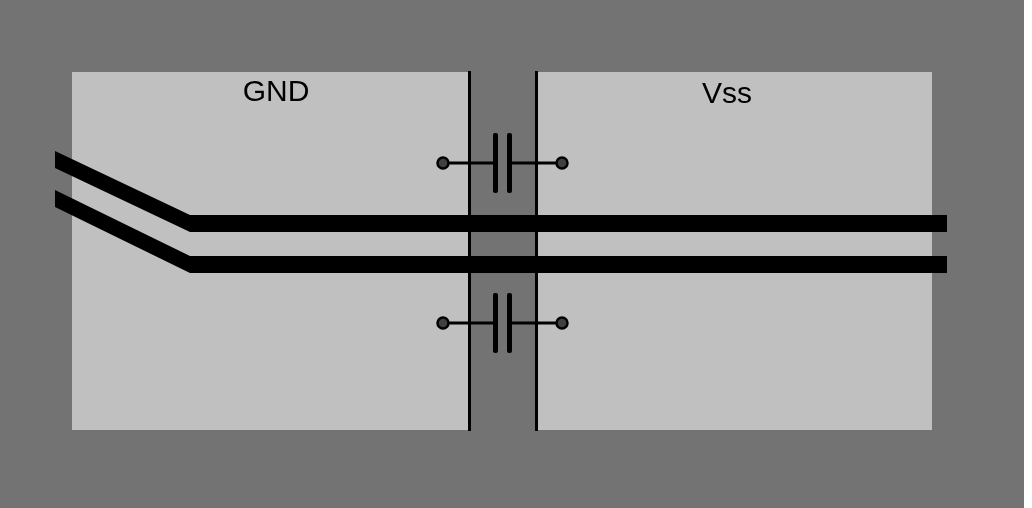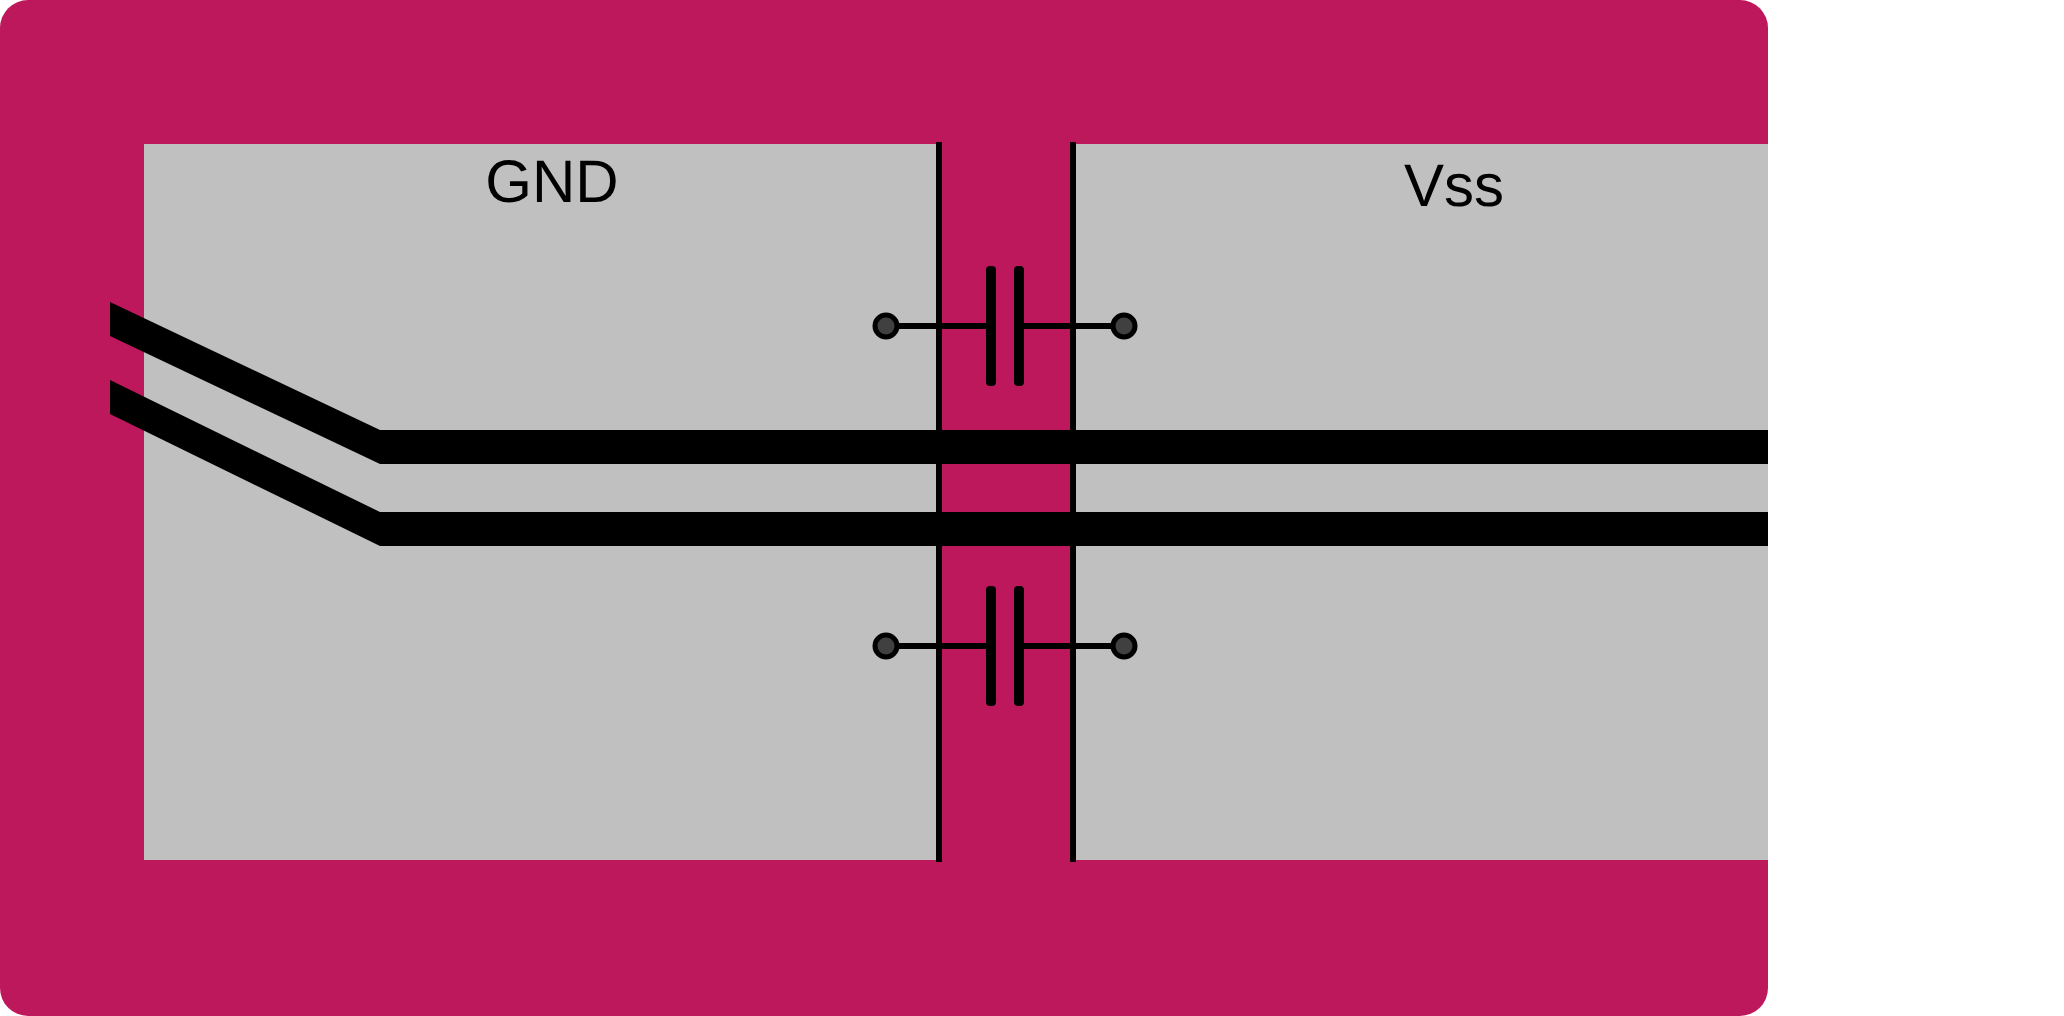--- a/index.html
+++ b/index.html
@@ -2,25 +2,24 @@
 <html><head>
 <meta charset="utf-8">
 <style>
   html, body {
     margin: 0;
     padding: 0;
     background: #ffffff;
   }
   .canvas {
     position: relative;
-    width: 884px;
+    width: 1024px;
     height: 508px;
-    background: #be185d;
+    background: #737373;
     overflow: hidden;
-    border-radius: 14px;
   }
   svg { display: block; }
 
   .border-line {
     stroke: #000000;
     stroke-width: 3;
     fill: none;
   }
   .cap-wire {
     stroke: #000000;

